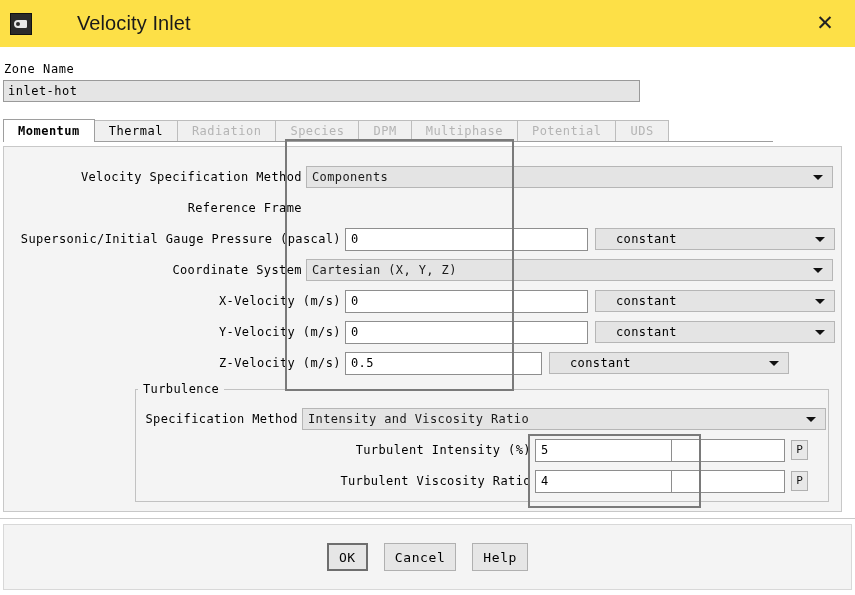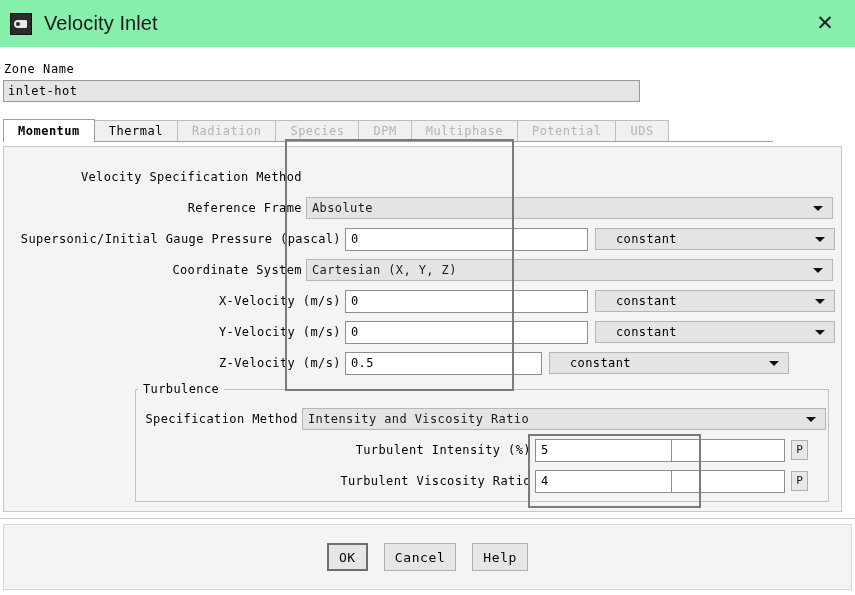--- a/index.html
+++ b/index.html
@@ -15,23 +15,24 @@
     color: #000000;
     overflow: hidden;
     position: relative;
   }
 
   
   #titlebar {
     position: absolute;
     left: 0; top: 0;
     width: 855px; height: 47px;
-    background: #86efac;
-    display: flex;
-    align-items: center;
+    background: #fde047;
+    display: flex;
+    align-items: center;
+    gap: 33px;
   }
   #app-icon {
     width: 20px; height: 20px;
     margin-left: 10px;
     background: #2b2b2b;
     border: 1px solid #111;
     position: relative;
     flex: 0 0 auto;
   }
   #app-icon::before {
@@ -317,28 +318,28 @@
   <div class="tab">DPM</div>
   <div class="tab">Multiphase</div>
   <div class="tab">Potential</div>
   <div class="tab">UDS</div>
 </div>
 
 <div id="panel">
 
   <div class="row" style="top:18px; width:831px;">
     <div class="rlabel" style="width:302px;text-align:right;">Velocity Specification Method</div>
+    <div class="combo" style="width:527px;">
+      <span class="ctext">Components</span>
+      <span class="arrow"></span>
+    </div>
   </div>
 
   <div class="row" style="top:49px; width:831px;">
     <div class="rlabel" style="width:302px;">Reference Frame</div>
-    <div class="combo" style="width:527px;">
-      <span class="ctext">Absolute</span>
-      <span class="arrow"></span>
-    </div>
   </div>
 
   <div class="row" style="top:80px; width:831px;">
     <div class="rlabel" style="width:341px;">Supersonic/Initial Gauge Pressure (pascal)</div>
     <div class="tfield" style="width:243px;">0</div>
     <div class="cdrop" style="width:240px; margin-left:7px;">
       <span class="ctext">constant</span>
       <span class="arrow"></span>
     </div>
   </div>

